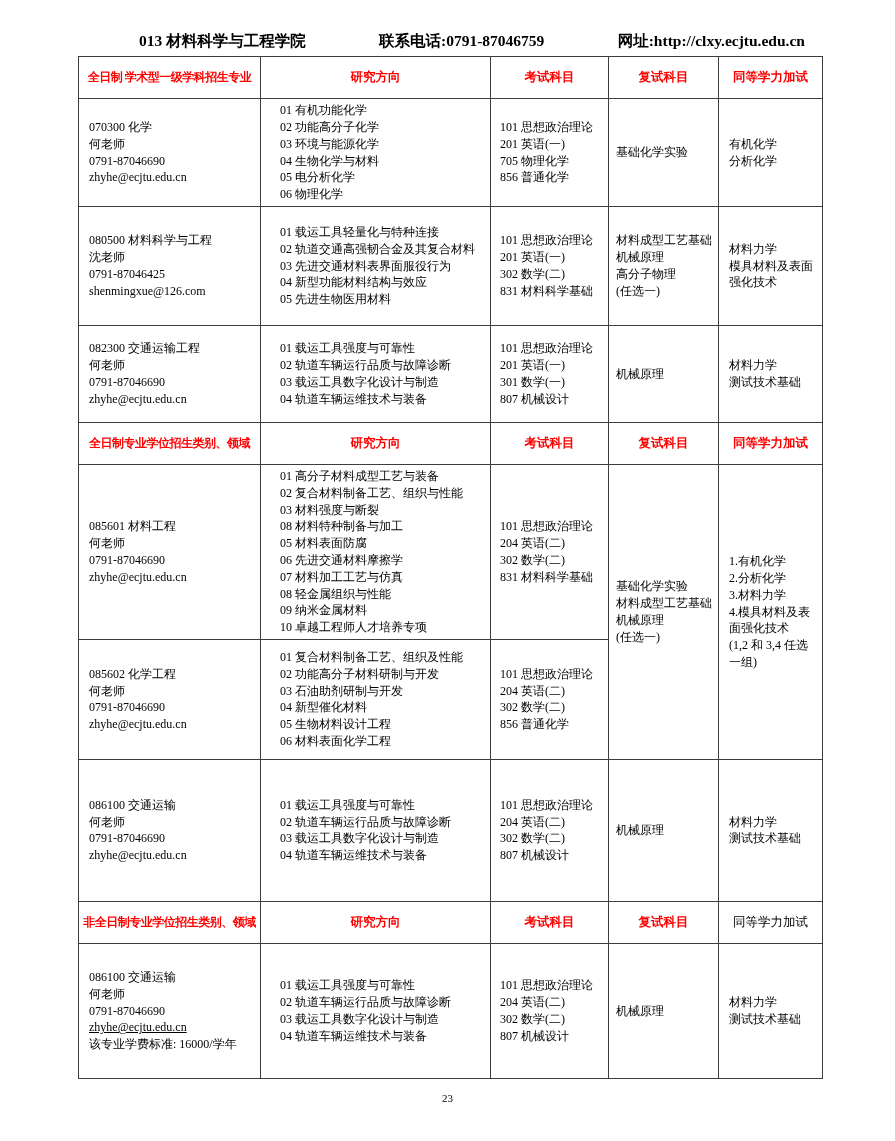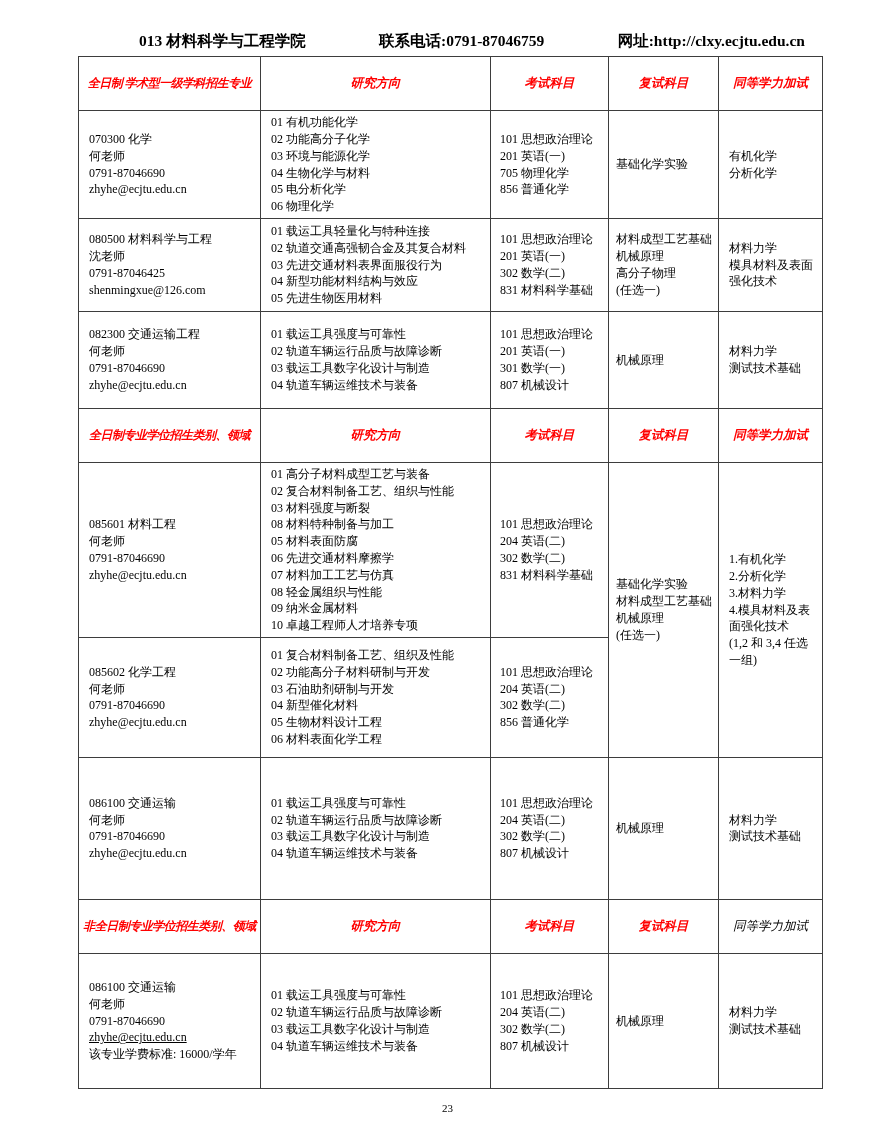--- a/index.html
+++ b/index.html
@@ -35,38 +35,37 @@
     border: 1px solid var(--border);
     vertical-align: middle;
     font-size: 12px;
     padding: 3px 6px;
     overflow: hidden;
   }
   th {
     color: var(--red);
     font-weight: bold;
     font-size: 12.5px;
-    padding: 18px 1px;
-    font-style: italic;
+    padding: 12px 1px;
   }
   th.cat { letter-spacing: -0.5px; white-space: nowrap; font-size: 12px; }
   th.black { color: #000; font-weight: normal; }
   tr.hrow1 { height: 34px; }
   tr.hrow2 { height: 39px; }
   tr.hrow3 { height: 37px; }
   tr.r1 { height: 108px; }
-  tr.r2 { height: 93px; }
+  tr.r2 { height: 119px; }
   tr.r3 { height: 97px; }
   tr.r4 { height: 168px; }
   tr.r5 { height: 120px; }
   tr.r6 { height: 142px; }
   tr.r7 { height: 135px; }
   .line { line-height: 1.4; }
   td.prog { padding-left: 10px; }
-  td.dir  { padding-left: 10px; }
+  td.dir  { padding-left: 19px; }
   td.exam { padding-left: 9px; }
   td.retest { padding-left: 7px; margin-left: 15px; }
   td.addtest { padding-left: 10px; padding-right: 3px; }
   .u { text-decoration: underline; }
   .pagenum {
     text-align: center;
     font-size: 11px;
     margin-top: 13px;
   }
 </style>

